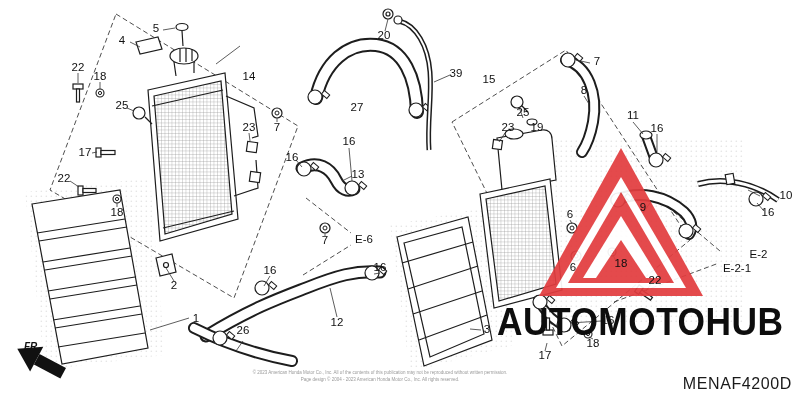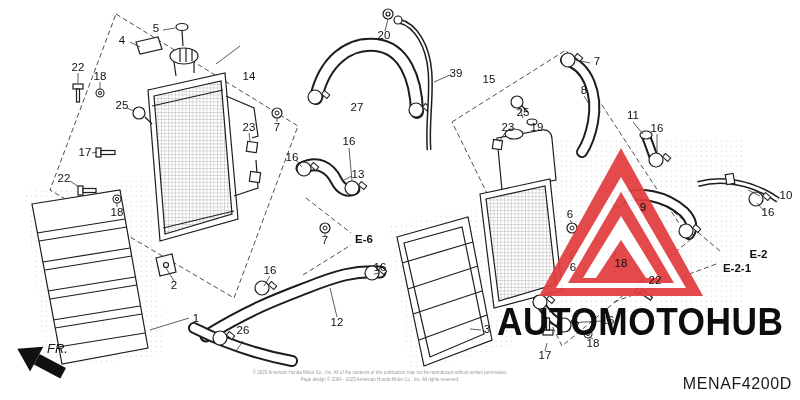--- a/index.html
+++ b/index.html
@@ -11,25 +11,25 @@
     font-size:38px; font-weight:800; letter-spacing:0.5px; color:#0d0d0d;
     transform:scaleX(.93); transform-origin:left top; white-space:nowrap;
   }
   #annot-layer { position:absolute; inset:0; z-index:3; }
   .callout {
     position:absolute; transform:translate(-50%,-50%);
     font-size:11.5px; font-weight:500; color:#101010; line-height:1;
   }
   .ref-label {
     position:absolute; transform:translate(-50%,-50%);
-    font-size:11.5px; font-weight:700; color:#101010; line-height:1;
+    font-size:11.5px; font-weight:400; color:#101010; line-height:1;
   }
   .fr {
     position:absolute; left:24px; top:341px; z-index:4;
-    font-size:13px; font-weight:400; font-style:italic; color:#101010;margin-left:23px;
+    font-size:10px; font-weight:700; font-style:italic; color:#101010;
   }
   .fine-print {
     position:absolute; left:120px; right:160px; top:369px; z-index:4;
     text-align:center; font-size:4.5px; color:#9a9a9a; line-height:1.6;
   }
   .diagram-code {
     position:absolute; right:8px; top:375px; z-index:4;
     font-size:16px; letter-spacing:.6px; color:#1a1a1a;
   }
 </style>

